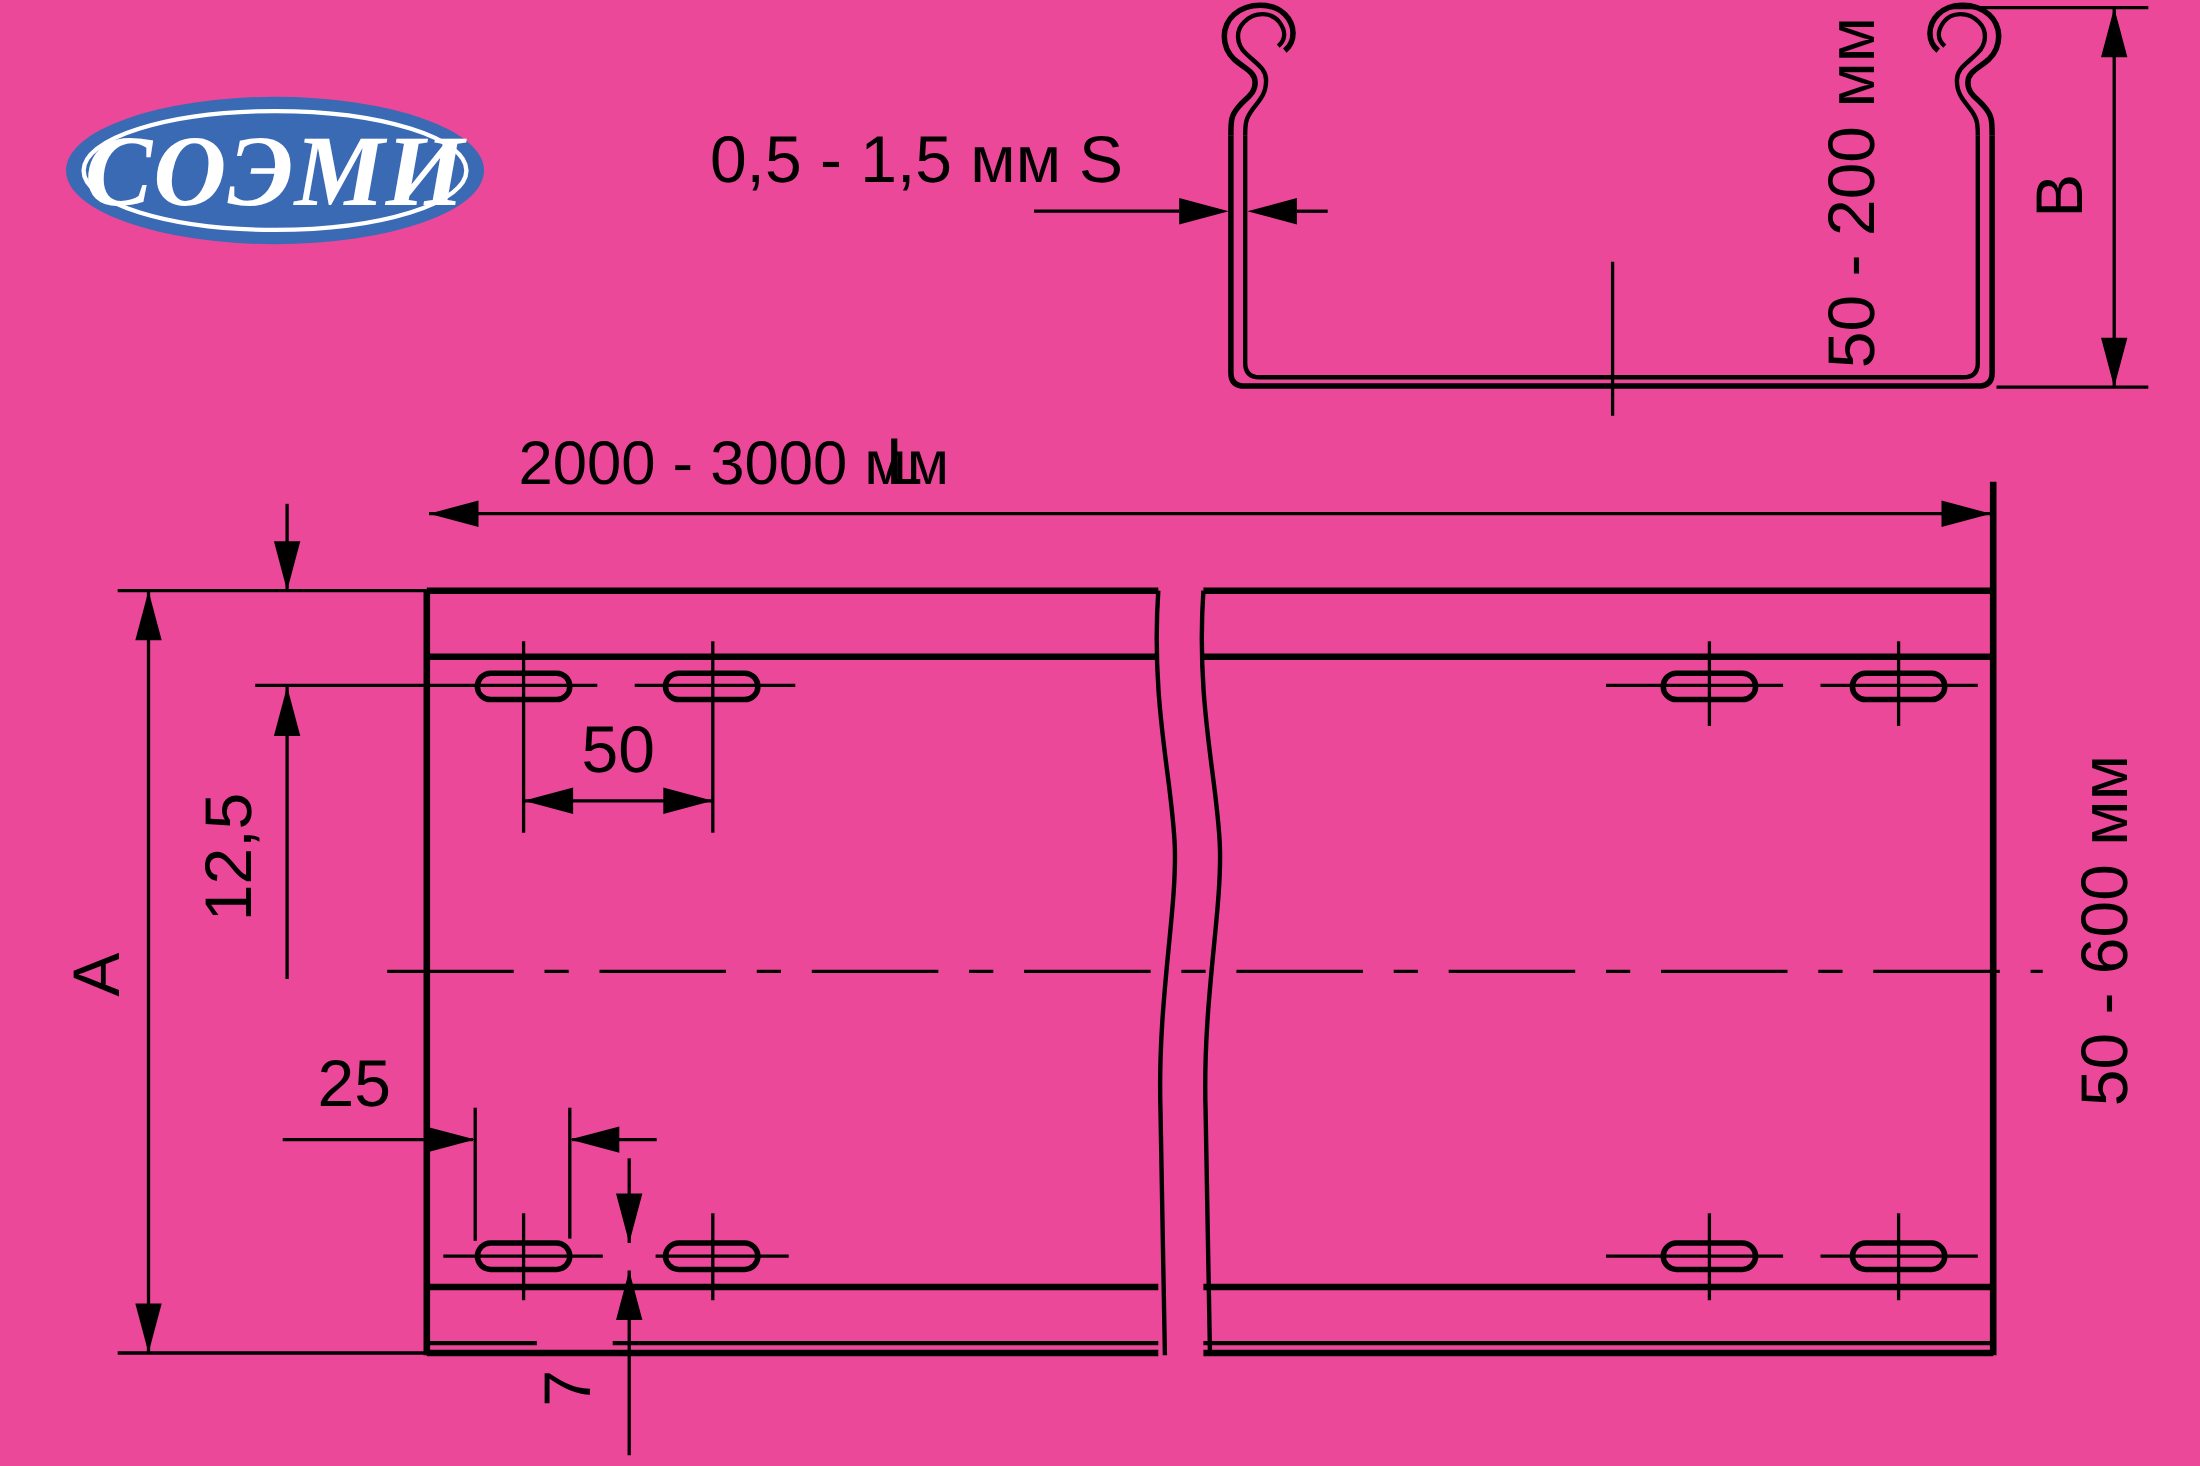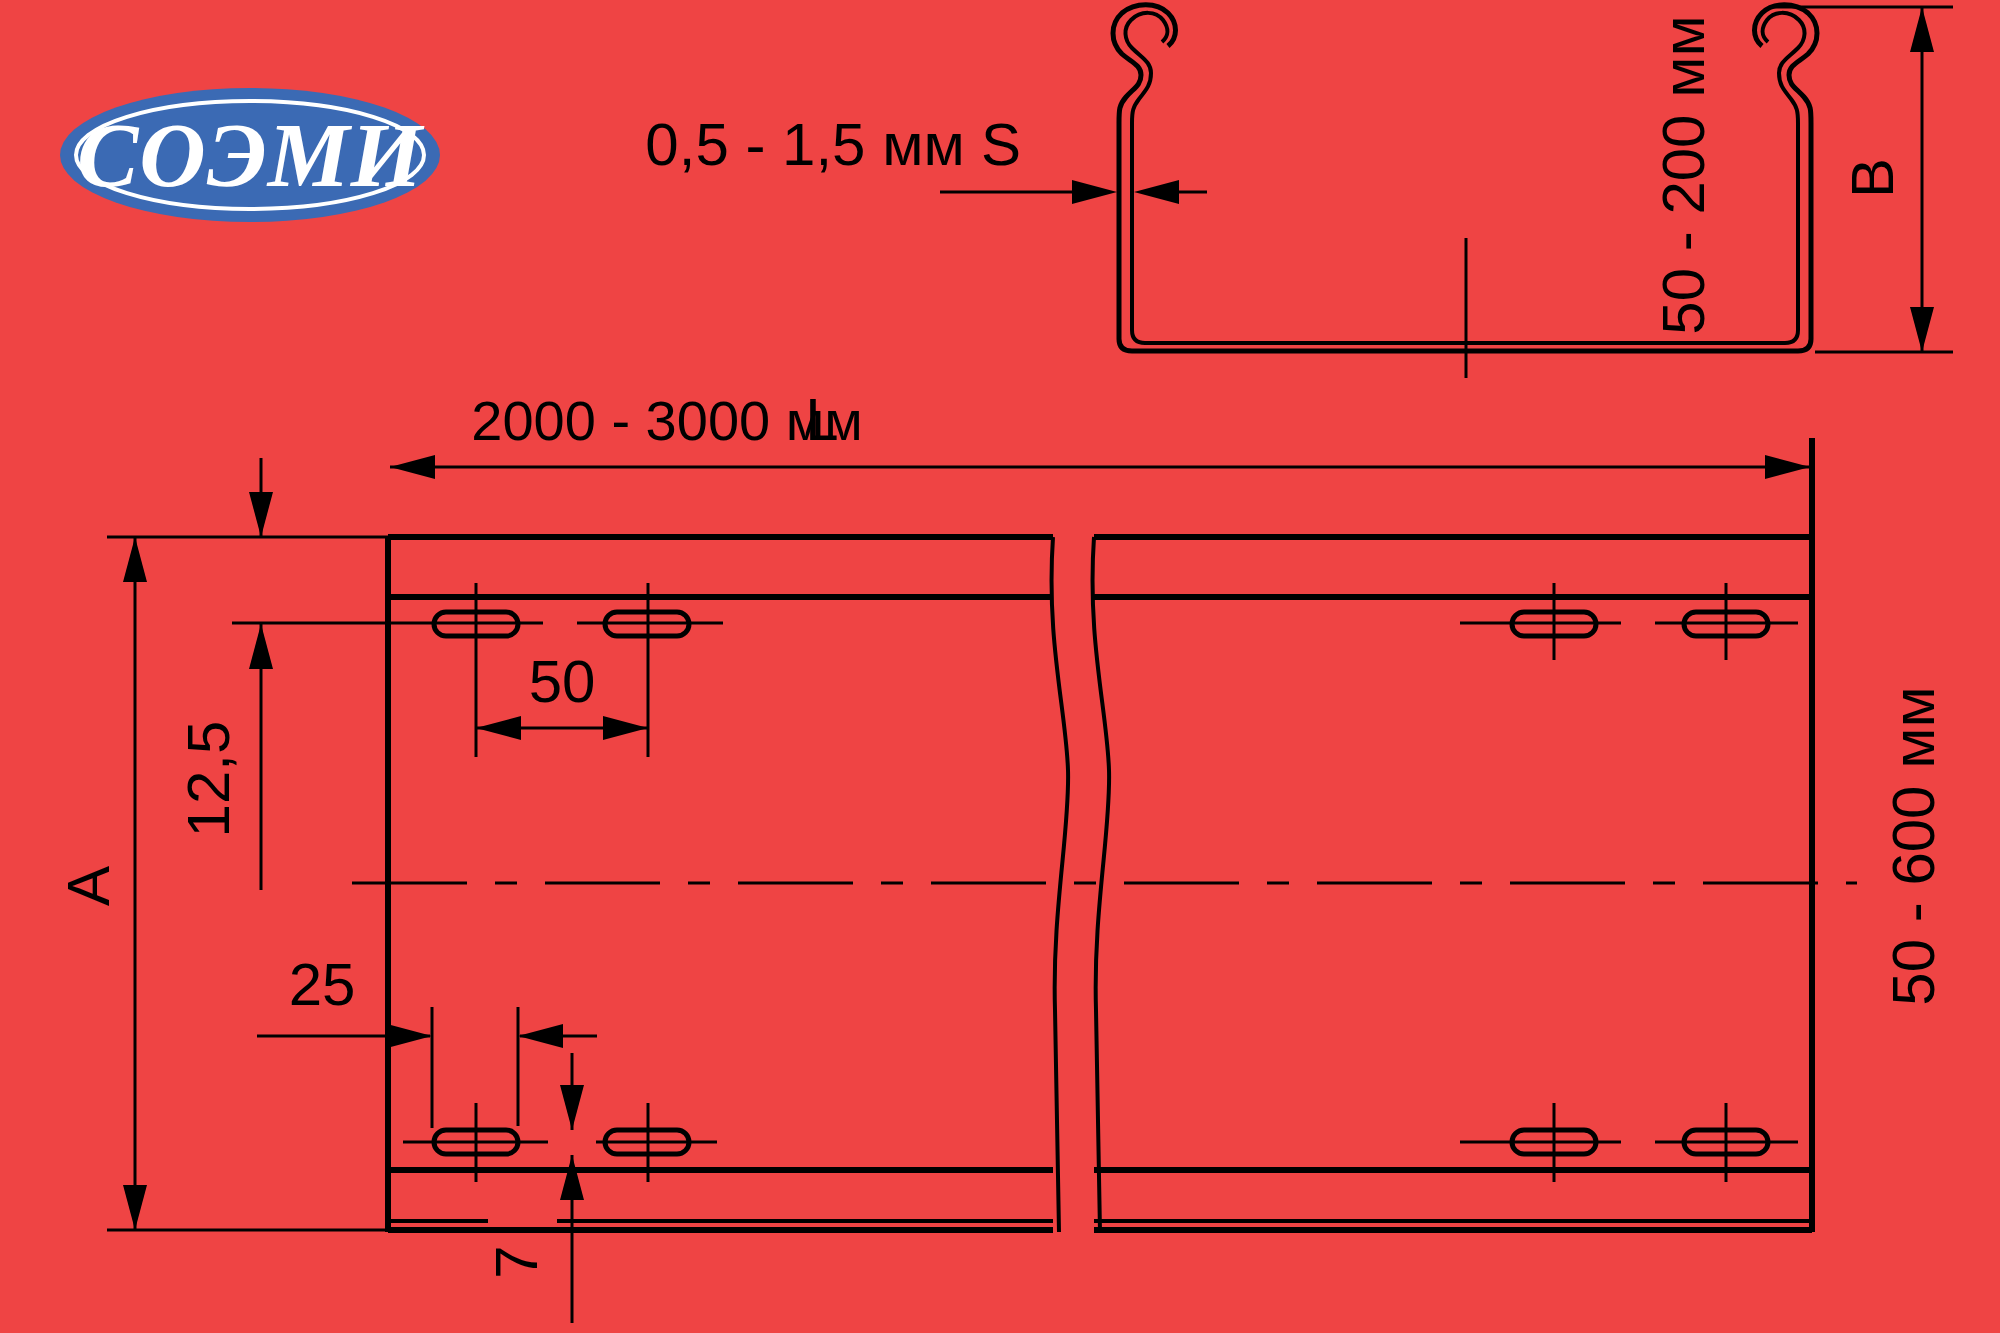--- a/index.html
+++ b/index.html
@@ -1,16 +1,16 @@
 <!DOCTYPE html>
 <html><head>
 <meta charset="utf-8">
 <style>
   html,body{margin:0;padding:0;background:#ffffff;}
-  .canvas{position:relative;width:2000px;height:1333px;background:#ef4444;overflow:hidden;
+  .canvas{position:relative;width:2000px;height:1333px;background:#ec4899;overflow:hidden;
           font-family:"Liberation Sans", sans-serif;}
   svg{position:absolute;left:0;top:0;}
   .dim-text{font-family:"Liberation Sans", sans-serif;font-size:60px;fill:#000;}
   .dim-text-sm{font-family:"Liberation Sans", sans-serif;font-size:56px;fill:#000;}
   .logo-text{font-family:"Liberation Serif", serif;font-style:italic;font-weight:bold;
              font-size:92px;letter-spacing:1px;}
 </style>
 </head>
 <body>
 

